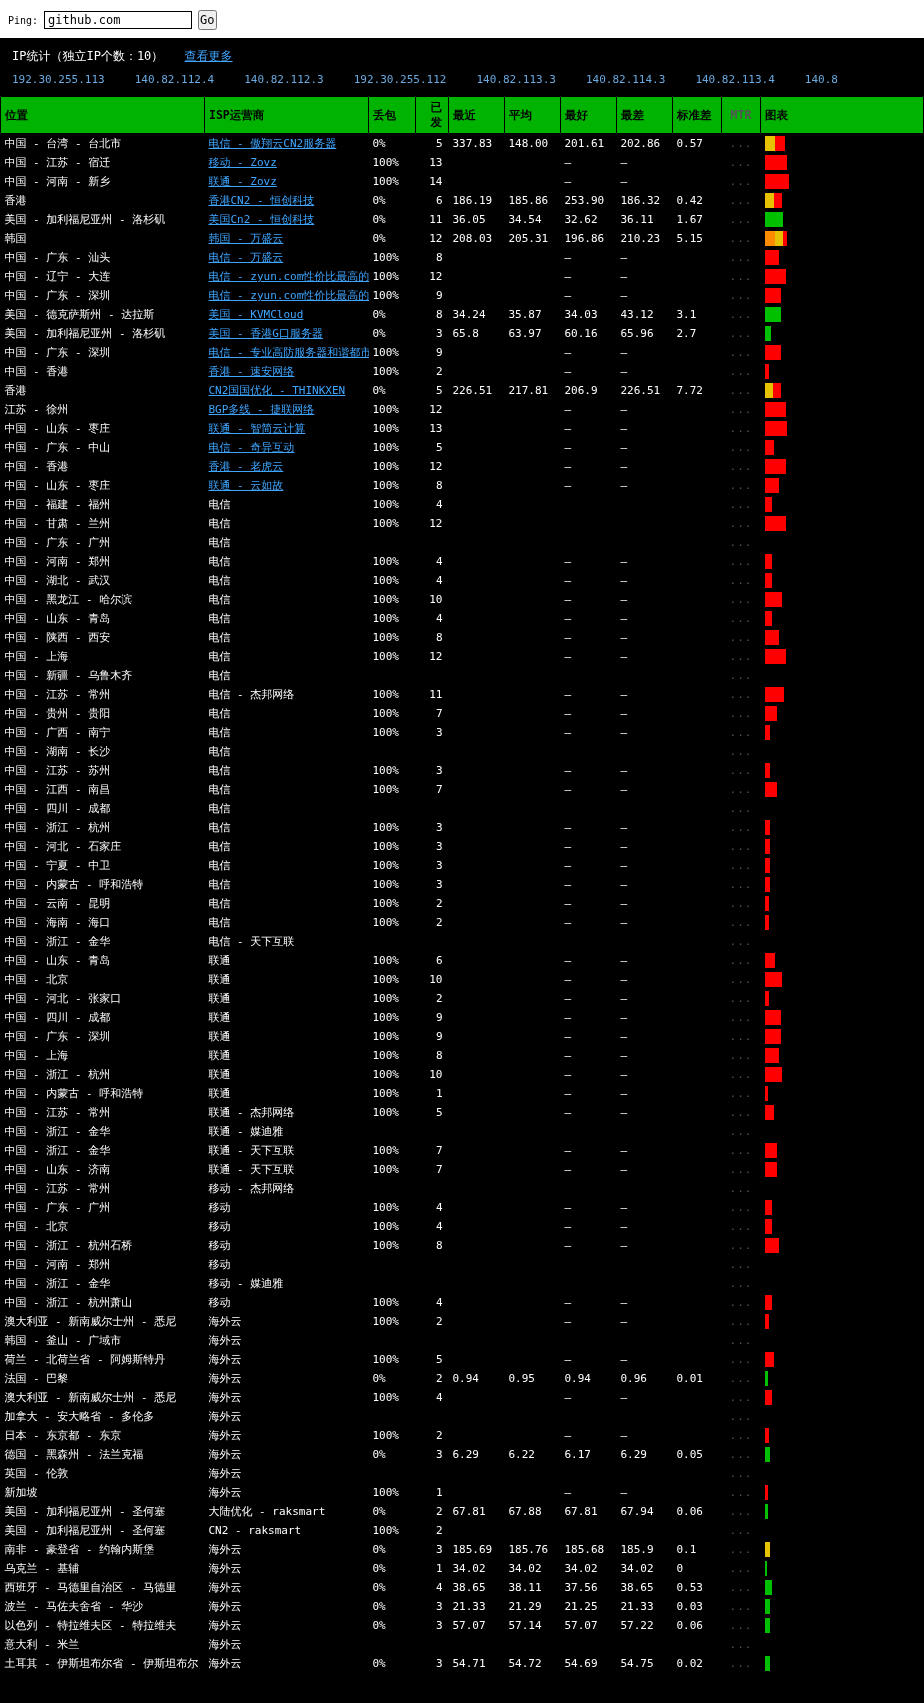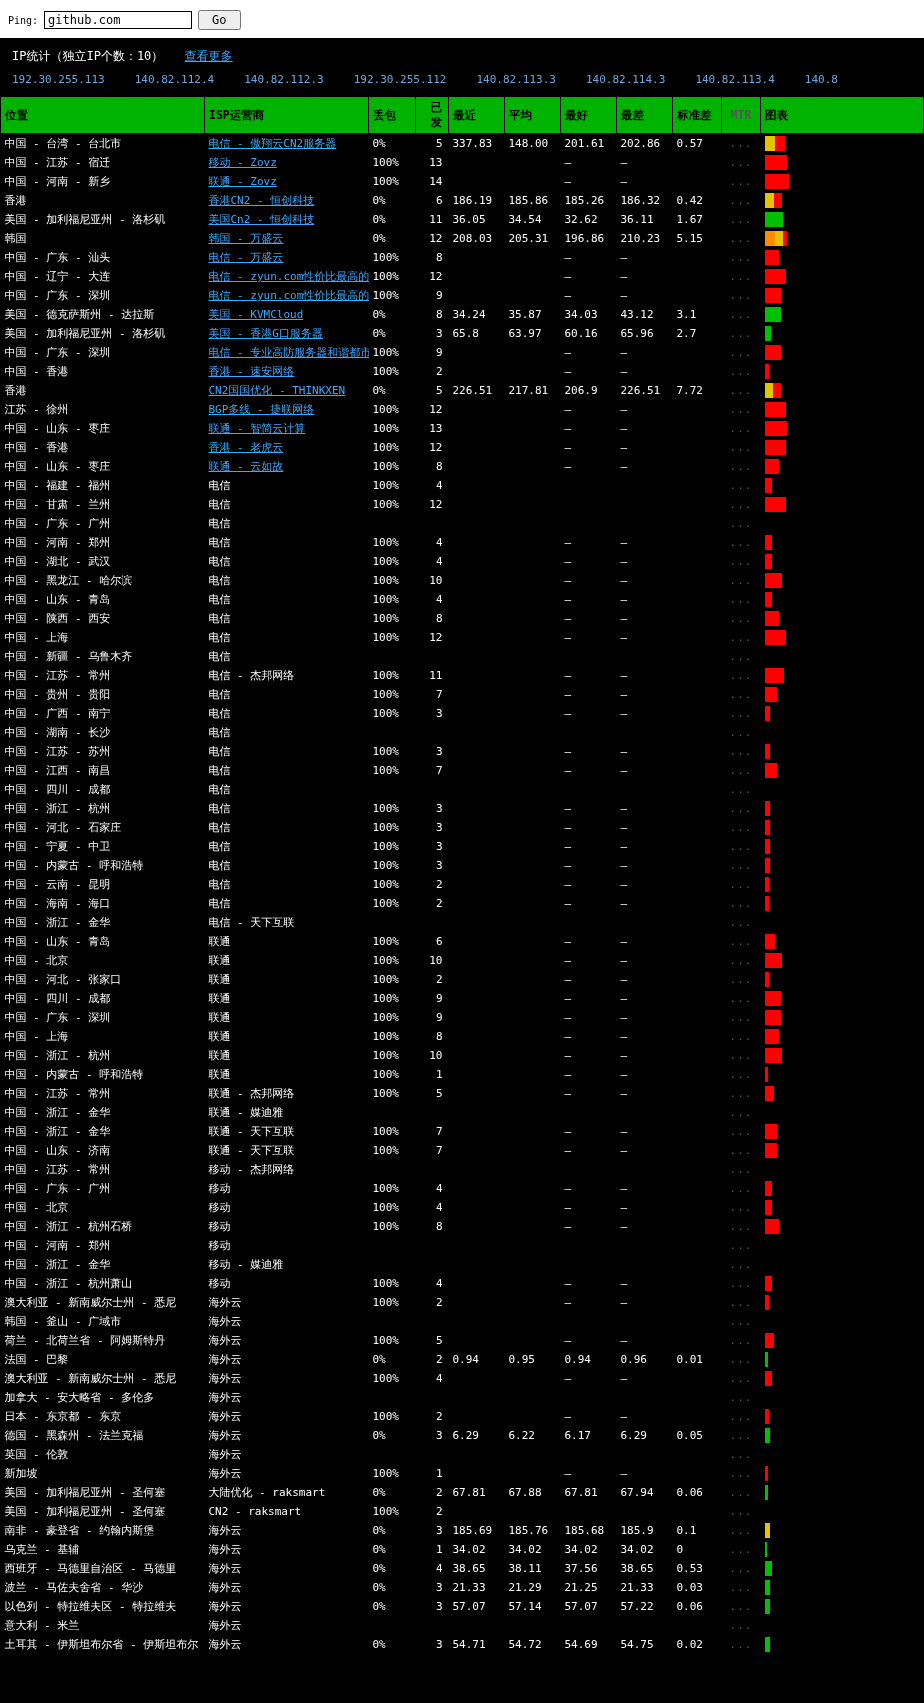--- a/index.html
+++ b/index.html
@@ -1,20 +1,20 @@
 <!DOCTYPE html>
 <html><head>
 <meta charset="utf-8">
 <style>
   html,body{margin:0;padding:0;background:#000;color:#fff;font-family:"DejaVu Sans Mono",monospace;}
   body{width:924px;}
   .ping-bar{background:#fff;color:#000;padding:10px 8px 8px 8px;font-size:12px;display:flex;align-items:center;gap:6px;}
   .ping-bar label{font-family:"DejaVu Sans Mono",monospace;font-size:10px;}
   .ping-bar input{font-family:"DejaVu Sans Mono",monospace;font-size:12px;padding:1px 3px;width:140px;border:1px solid #000;}
-  .ping-bar button{font-family:"DejaVu Sans Mono",monospace;font-size:12px;padding:1px 12px;}
+  .ping-bar button{font-family:"DejaVu Sans Mono",monospace;font-size:12px;padding:1px 0;}
   .ipstat{padding:10px 12px 4px 12px;font-size:12px;color:#fff;}
   .ipstat .more{color:#3ea6ff;text-decoration:underline;margin-left:14px;cursor:pointer;}
   .iplist{display:flex;gap:0;padding:4px 12px 10px 12px;font-size:11px;color:#6aa9e0;white-space:nowrap;overflow:hidden;}
   .iplist span{margin-right:30px;text-align:right;}
   table{border-collapse:collapse;width:924px;font-size:11px;table-layout:fixed;}
   thead th{background:#00b300;color:#000;font-weight:bold;text-align:left;padding:3px 4px;border:1px solid #000;font-size:11.5px;}
   tbody td{padding:1px 4px;vertical-align:middle;border:0;color:#fff;height:17px;overflow:hidden;white-space:nowrap;}
   tbody tr{background:#000;}
   .c-loc{width:195px;}
   .c-isp{width:155px;}
@@ -128,21 +128,21 @@
           </div>
         </td>
       </tr>
       <tr>
         <td class="c-loc">香港</td>
         <td class="c-isp"><a class="isp" href="#">香港CN2 - 恒创科技</a></td>
         <td class="c-loss">0%</td>
         <td class="c-sent">6</td>
         <td class="c-num">186.19</td>
         <td class="c-num">185.86</td>
-        <td class="c-num">185.26</td>
+        <td class="c-num">253.90</td>
         <td class="c-num">186.32</td>
         <td class="c-std">0.42</td>
         <td class="c-mtr mtrdots">...</td>
         <td class="c-chart">
           <div class="bar-wrap">
             <span class="bar yellow" style="width: 9px;"></span>
             <span class="bar red" style="width: 8px;"></span>
           </div>
         </td>
       </tr>
@@ -347,20 +347,37 @@
         <td class="c-num">–</td>
         <td class="c-std"></td>
         <td class="c-mtr mtrdots">...</td>
         <td class="c-chart">
           <div class="bar-wrap">
             <span class="bar red" style="width: 22px;"></span>
           </div>
         </td>
       </tr>
       <tr>
+        <td class="c-loc">中国 - 广东 - 中山</td>
+        <td class="c-isp"><a class="isp" href="#">电信 - 奇异互动</a></td>
+        <td class="c-loss">100%</td>
+        <td class="c-sent">5</td>
+        <td class="c-num"></td>
+        <td class="c-num"></td>
+        <td class="c-num">–</td>
+        <td class="c-num">–</td>
+        <td class="c-std"></td>
+        <td class="c-mtr mtrdots">...</td>
+        <td class="c-chart">
+          <div class="bar-wrap">
+            <span class="bar red" style="width: 9px;"></span>
+          </div>
+        </td>
+      </tr>
+      <tr>
         <td class="c-loc">中国 - 香港</td>
         <td class="c-isp"><a class="isp" href="#">香港 - 老虎云</a></td>
         <td class="c-loss">100%</td>
         <td class="c-sent">12</td>
         <td class="c-num"></td>
         <td class="c-num"></td>
         <td class="c-num">–</td>
         <td class="c-num">–</td>
         <td class="c-std"></td>
         <td class="c-mtr mtrdots">...</td>

